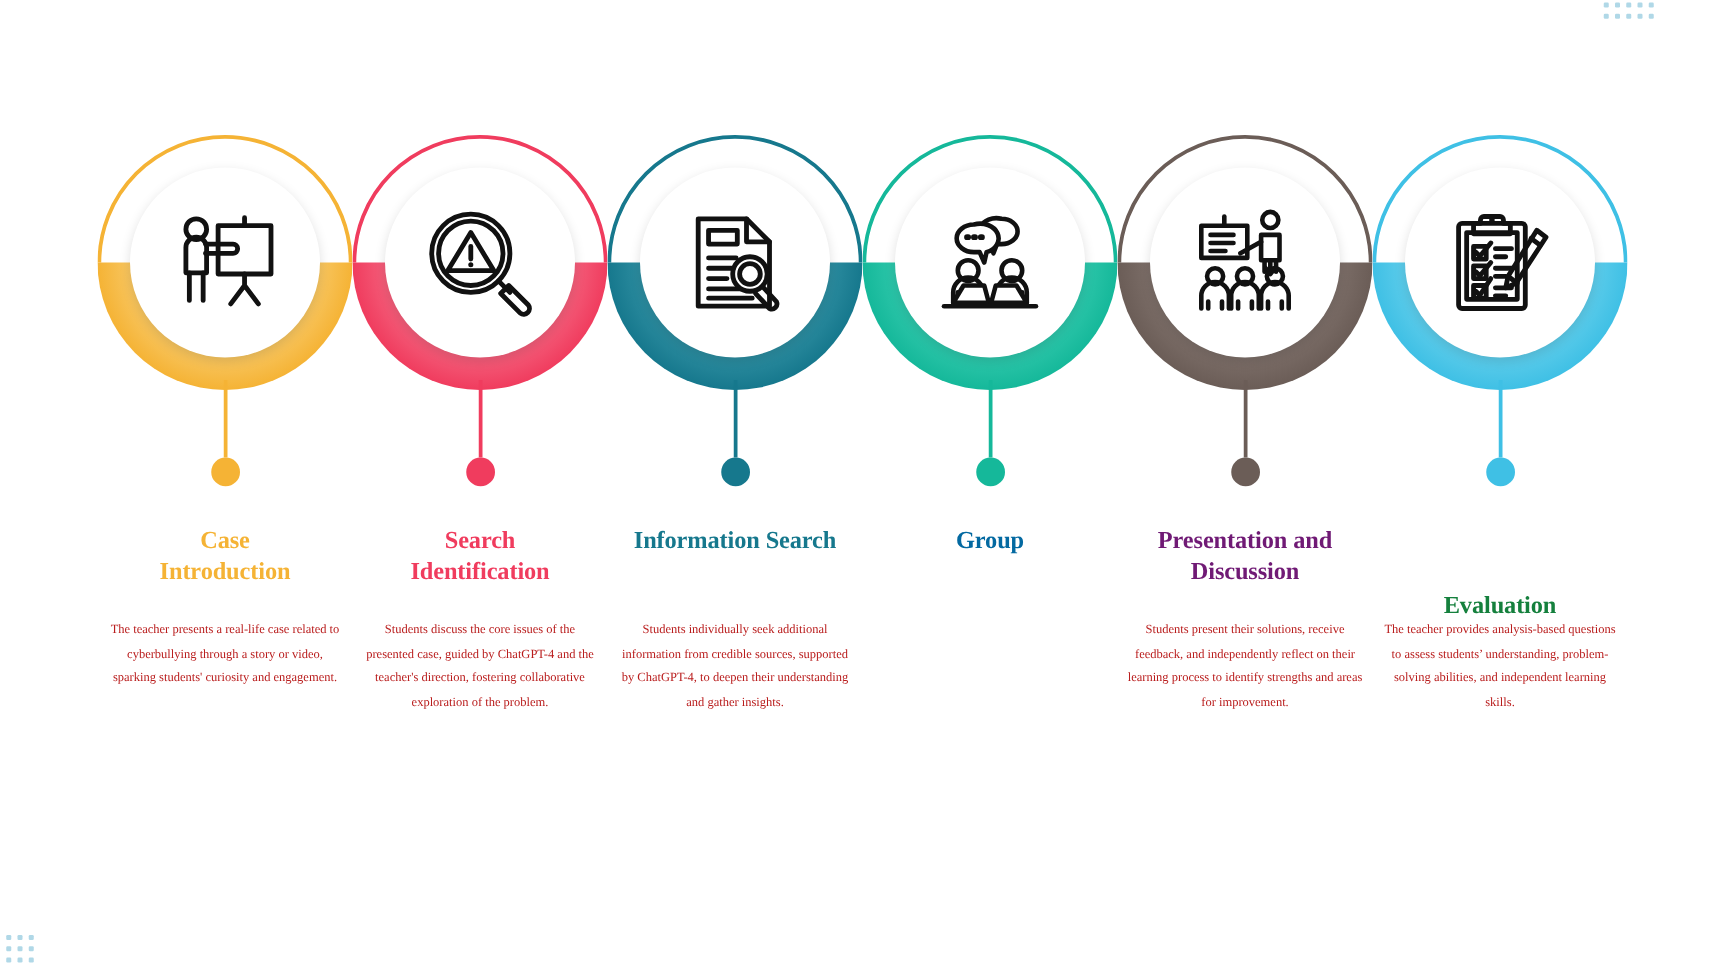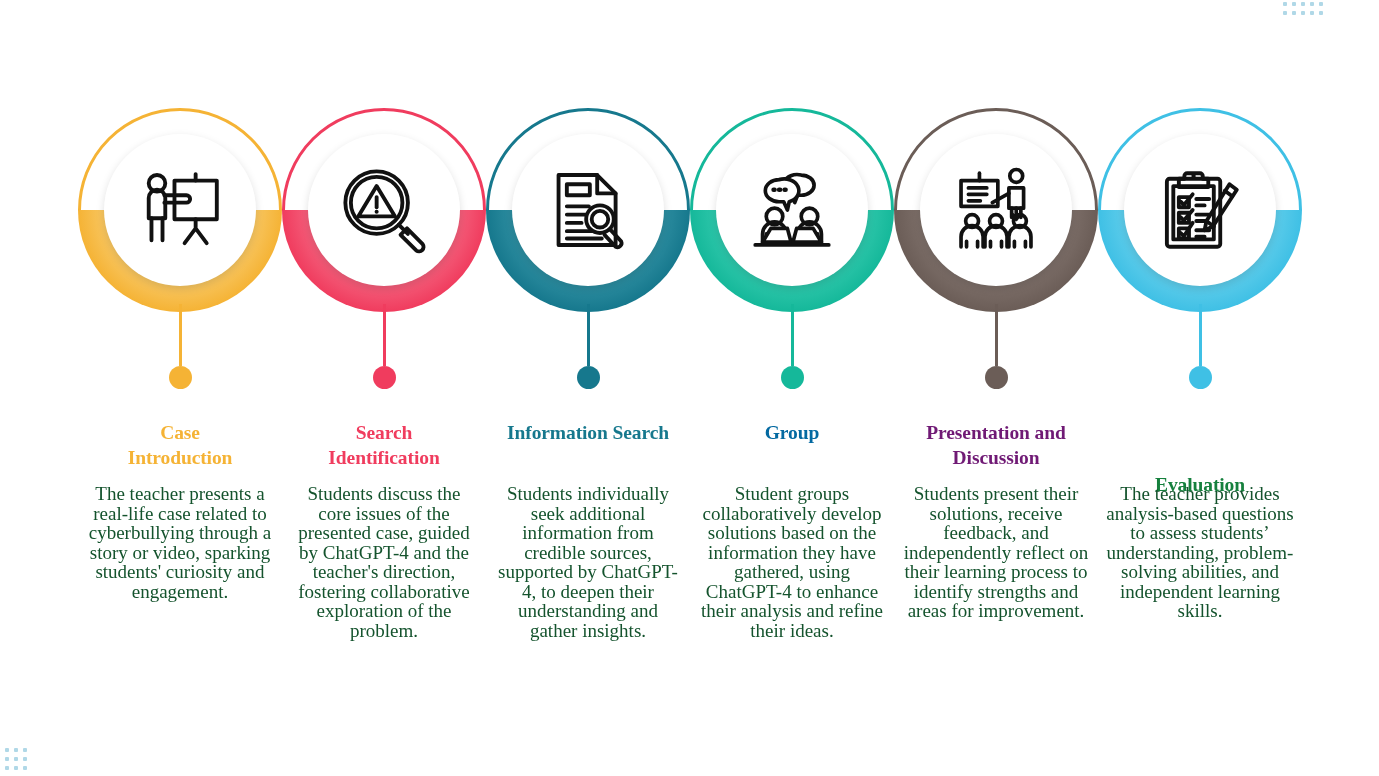--- a/index.html
+++ b/index.html
@@ -126,26 +126,26 @@
     width: 216px;
     text-align: center;
     font-size: 19.5px;
     font-weight: bold;
     line-height: 25px;
     letter-spacing: -0.1px;
   }
   .step-body {
     position: absolute;
     left: 8px;
-    top: 484px;
+    top: 494px;
     width: 188px;
     text-align: center;
-    font-size: 19px;
+    font-size: 10px;
     line-height: 19.5px;
-    color: #14532d;
+    color: #b91c1c;
   }
 </style>
 </head>
 <body>
 
 <div id="canvas">
 
   <div class="dot-grid" id="dots-top-right">
     <span class="dot"></span>
       <span class="dot"></span>
@@ -262,21 +262,20 @@
       <path d="M73 70 L55 70 L51 85 H82 Z" fill="#fff"></path>
       <path d="M10 88 h80"></path>
     </svg>
           </div>
     </div>
     <div class="stem" style="background: rgb(21, 184, 154);"></div>
     <div class="knob" style="background: rgb(21, 184, 154);"></div>
     <div class="step-title" style="color: #0369a1;">
       <div>Group</div>
     </div>
-    <div class="step-body">Student groups collaboratively develop solutions based on the information they have gathered, using ChatGPT-4 to enhance their analysis and refine their ideas.</div>
   </div>
       <div class="step" style="left: 894px;">
     <div class="circle-wrap" style="color: rgb(107, 93, 87);">
       <div class="ring-bottom" style="background: radial-gradient(circle, transparent 0px, transparent 73px, rgb(125, 111, 105) 74px, rgb(107, 93, 87) 102px);"></div>
       <div class="ring-top"></div>
       <div class="inner-disc">
     <svg width="92" height="92" viewBox="0 0 100 100" fill="none" stroke="#111" stroke-width="4" stroke-linecap="round" stroke-linejoin="round">
       <rect x="12" y="18" width="40" height="28"></rect>
       <path d="M32 18 v-8"></path>
       <path d="M20 26 h20 M20 33 h20 M20 40 h13"></path>

